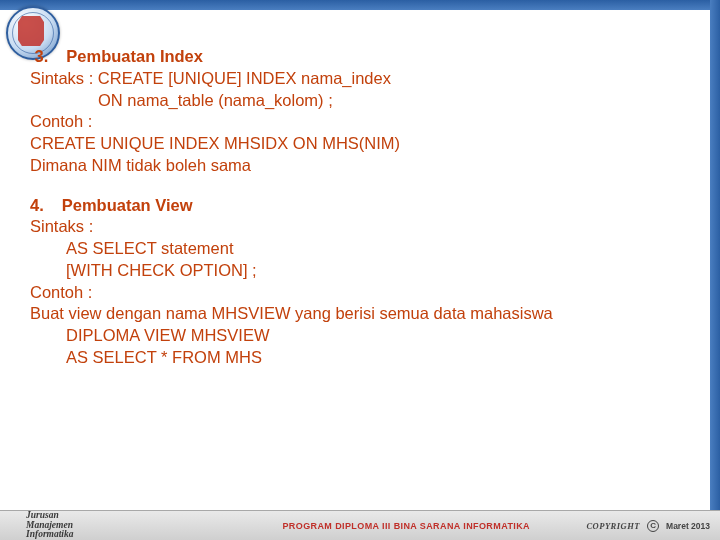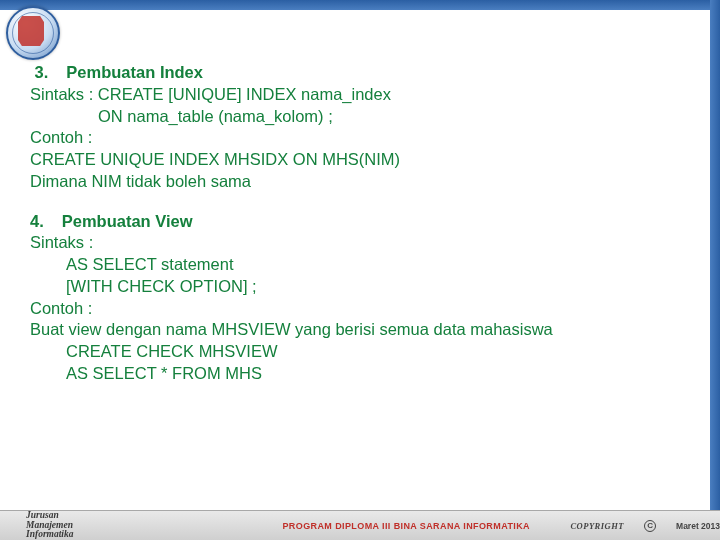--- a/index.html
+++ b/index.html
@@ -46,26 +46,26 @@
   }
   .logo::after {
     content: "";
     position: absolute;
     inset: 4px;
     border: 1px solid rgba(47,94,158,0.6);
     border-radius: 50%;
   }
   .content {
     position: absolute;
-    top: 62px;
+    top: 46px;
     left: 30px;
     right: 30px;
     font-size: 16.5px;
     line-height: 1.32;
-    color: #15803d;
+    color: #c2410c;
   }
   .section { margin-bottom: 18px; }
   .heading-line .num { font-weight: bold; }
   .heading-line .title { font-weight: bold; }
   .heading-line .gap { display:inline-block; width:18px; }
   .indent1 { padding-left: 68px; }
   .indent2 { padding-left: 36px; }
   .footer {
     position: absolute;
     bottom: 0; left: 0; right: 0;
@@ -91,28 +91,28 @@
     flex: 1;
     text-align: right;
     font-weight: bold;
     letter-spacing: 0.4px;
     font-size: 9px;
     color: #c0302a;
   }
   .footer-right {
     width: 190px;
     text-align: right;
-    padding-right: 0;
+    padding-right: 10px;
     font-size: 8.5px;
     font-weight: bold;
     color: #444;
     display: flex;
     align-items: center;
     justify-content: flex-end;
-    gap: 20px;
+    gap: 7px;
   }
   .copy-word { font-style: italic; font-family: Georgia, serif; letter-spacing: 0.5px; }
   .copy-symbol {
     display: inline-flex;
     width: 12px; height: 12px;
     border: 1px solid #444;
     border-radius: 50%;
     align-items: center; justify-content: center;
     font-size: 8px; font-style: normal;
   }
@@ -139,21 +139,21 @@
 
   <div class="section">
     <div class="heading-line">
       <span class="num">4.</span><span class="gap"></span><span class="title">Pembuatan View</span>
     </div>
     <div>Sintaks :</div>
     <div class="indent2">AS SELECT statement</div>
     <div class="indent2">[WITH CHECK OPTION] ;</div>
     <div>Contoh :</div>
     <div>Buat view dengan nama MHSVIEW yang berisi semua data mahasiswa</div>
-    <div class="indent2">CREATE CHECK MHSVIEW</div>
+    <div class="indent2">DIPLOMA VIEW MHSVIEW</div>
     <div class="indent2">AS SELECT * FROM MHS</div>
   </div>
 
 </div>
 
 <div class="footer">
   <div class="footer-left">
     <div>Jurusan</div>
     <div>Manajemen Informatika</div>
   </div>

